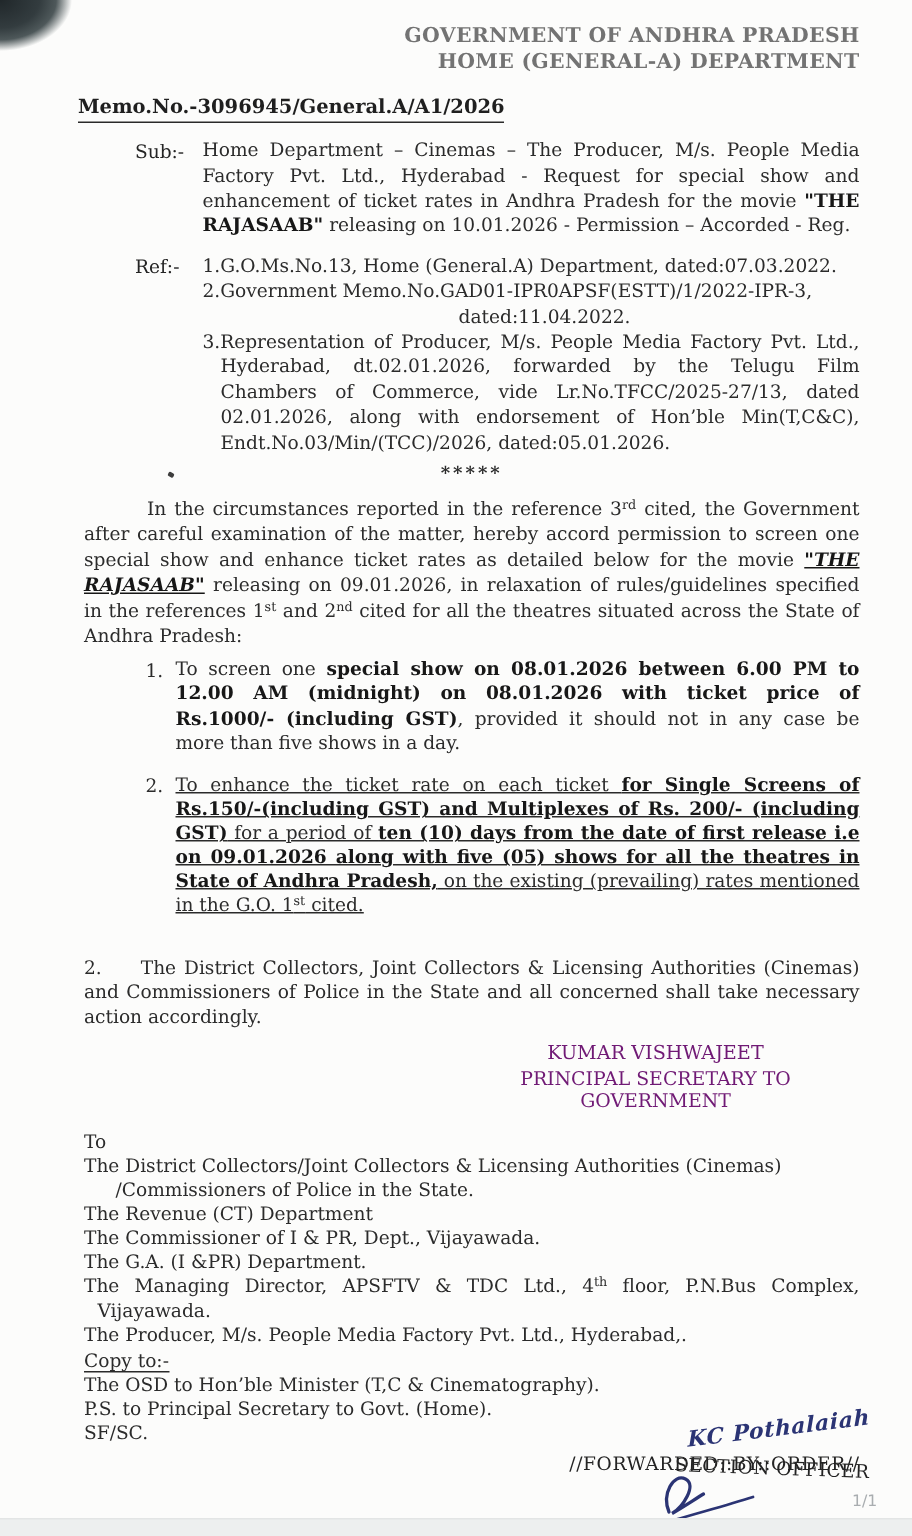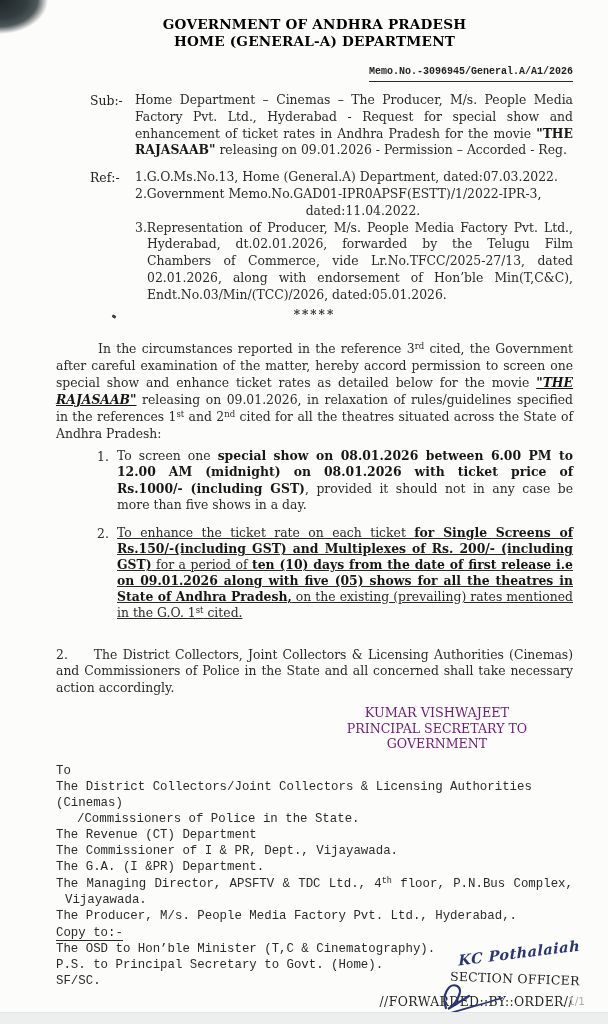--- a/index.html
+++ b/index.html
@@ -6,52 +6,52 @@
   body{width:608px;height:1024px;background:#e9ebeb;}
   .page{
     position:relative;width:608px;height:1024px;overflow:hidden;
     background:#fcfcfb;
     font-family:"DejaVu Serif", serif;
     color:#2b2b2b;
     font-size:12.4px;line-height:17px;
   }
   .content{padding:16px 35px 0 56px;}
   
-  .hdr{text-align:center;font-weight:700;font-size:13.6px;line-height:17px;letter-spacing:.2px;color:#000000;}
+  .hdr{text-align:right;font-weight:700;font-size:13.6px;line-height:17px;letter-spacing:.2px;color:#737373;}
   
-  .memo-row{display:flex;justify-content:flex-end;align-items:flex-end;margin:13px 0 0 -4px;font-weight:700;font-size:10px;color:#1f1f1f;font-family:Liberation Mono, monospace;}
+  .memo-row{display:flex;justify-content:space-between;align-items:flex-end;margin:13px 0 0 -4px;font-weight:700;font-size:13px;color:#1f1f1f;}
   .uline{border-bottom:1.4px solid #2a2a2a;padding-bottom:1px;}
   
   .lblrow{display:flex;margin:10px 0 0 34px;}
   .lbl{width:45px;flex:0 0 45px;color:#242424;}
   .lbltext{flex:1;text-align:justify;line-height:16.8px;}
   .refitems{flex:1;line-height:16.8px;}
   .refhang{padding-left:12px;text-indent:-12px;text-align:justify;}
   .refcont{padding-left:18px;text-align:center;}
   .stars{text-align:center;font-weight:700;letter-spacing:2px;margin-top:4px;line-height:15px;font-size:12px;}
   
-  .para1{margin-top:17px;text-align:justify;text-indent:42px;line-height:17.1px;}
+  .para1{margin-top:7px;text-align:justify;text-indent:42px;line-height:17.1px;}
   .movie{font-weight:700;font-style:italic;text-decoration:underline;color:#161616;}
   .b{font-weight:700;color:#171717;}
   .sup{font-size:8.5px;vertical-align:4px;line-height:0;}
   
   .li{display:flex;margin-left:41px;}
   .li .num{width:20px;flex:0 0 20px;}
   .li .litext{flex:1;text-align:justify;line-height:16.3px;}
   .li1{margin-top:6px;}
   .li2{margin-top:12px;}
   .li2 .litext{line-height:15.9px;text-decoration:underline;}
   .para2{margin-top:26px;text-align:justify;line-height:16.7px;}
   .tabsp{display:inline-block;width:26px;}
   
   .officer{width:272px;margin:8px 0 12px auto;text-align:center;color:#701a75;}
   .officer .nm{font-size:12.8px;line-height:15px;}
   .officer .tt{font-size:12.6px;line-height:15px;margin-top:1px;}
   
-  .toblk{margin-top:11px;line-height:16.1px;font-family:Liberation Mono, monospace;}
+  .toblk{margin-top:11px;line-height:16.1px;}
   .indent1{padding-left:21px;}
   .indent2{padding-left:9px;}
   .stretch{text-align:justify;text-align-last:justify;}
   .copyhead{margin-top:1px;}
   .copyhead span{border-bottom:1.3px solid #2a2a2a;}
   .fwd{text-align:right;margin-top:5px;letter-spacing:.4px;line-height:16px;color:#242424;}
   
   .sigblk{position:absolute;left:436px;top:942px;width:160px;height:75px;}
   .sig-name{
     position:absolute;left:22px;top:2px;white-space:nowrap;
@@ -86,21 +86,21 @@
       <div>HOME (GENERAL-A) DEPARTMENT</div>
     </div>
 
     <div class="memo-row">
       <span class="uline">Memo.No.-3096945/General.A/A1/2026</span>
     </div>
 
     <div class="lblrow">
       <div class="lbl">Sub:-</div>
       <div class="lbltext">
-        <span>Home Department – Cinemas – The Producer, M/s. People Media Factory  Pvt. Ltd., Hyderabad -  Request for special show and enhancement of ticket rates in Andhra Pradesh for the movie </span><span class="b">"THE RAJASAAB"</span><span> releasing on 09.01.2026 -  Permission – Accorded - Reg.</span>
+        <span>Home Department – Cinemas – The Producer, M/s. People Media Factory  Pvt. Ltd., Hyderabad -  Request for special show and enhancement of ticket rates in Andhra Pradesh for the movie </span><span class="b">"THE RAJASAAB"</span><span> releasing on 10.01.2026 -  Permission – Accorded - Reg.</span>
       </div>
     </div>
 
     <div class="lblrow">
       <div class="lbl">Ref:-</div>
       <div class="refitems">
         <div>1.G.O.Ms.No.13, Home (General.A) Department, dated:07.03.2022.</div>
         <div>2.Government Memo.No.GAD01-IPR0APSF(ESTT)/1/2022-IPR-3,</div>
         <div class="refcont">dated:11.04.2022.</div>
         <div class="refhang">3.Representation of Producer, M/s. People Media Factory  Pvt. Ltd., Hyderabad, dt.02.01.2026, forwarded by the  Telugu Film Chambers of Commerce, vide  Lr.No.TFCC/2025-27/13, dated 02.01.2026, along with endorsement of Hon’ble Min(T,C&amp;C), Endt.No.03/Min/(TCC)/2026, dated:05.01.2026.</div>

